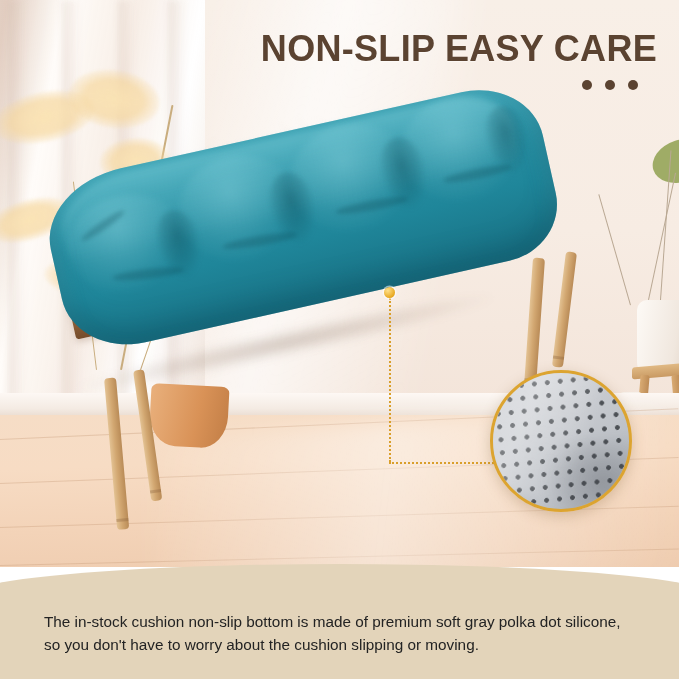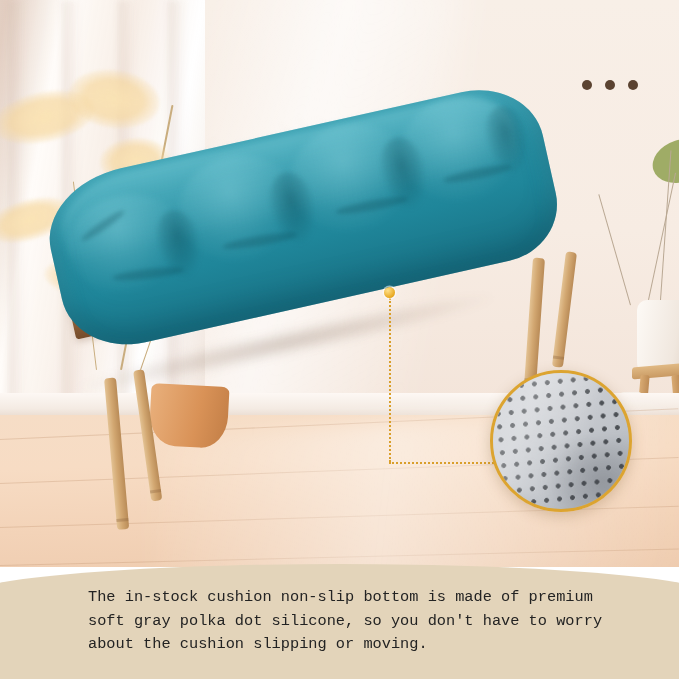--- a/index.html
+++ b/index.html
@@ -253,22 +253,21 @@
     background:#fff;
   }
   .caption-panel {
     position:absolute; left:-6%; bottom:-30px; width:112%; height:145px;
     background:#e3d4ba;
     border-radius:50% 50% 0 0 / 34px 34px 0 0;
   }
   .caption-text {
     position:absolute; left:44px; right:44px; bottom:22px;
     font-size:15.3px; line-height:1.55; color:#232323;
-    font-family:Liberation Mono, monospace;
-    margin-left:44px;
+    font-family:Liberation Sans, sans-serif;
   }
 </style>
 </head>
 <body>
 
 <div id="stage">
 
   <div class="scene">
 
     <div class="wall"></div>
@@ -357,20 +356,21 @@
     <div class="leader-h" style="left:389px; top:462px; width:172px;"></div>
     <div class="pin" style="left:384px; top:287px;"></div>
 
     <div class="magnifier" style="left:490px; top:370px; width:142px; height:142px;">
       <div class="dots-grid"></div>
       <div class="mag-sheen"></div>
       <div class="mag-dark"></div>
     </div>
   </div>
 
+  <div class="headline">NON-SLIP EASY CARE</div>
   <div class="dots-row">
     <i></i>
     <i></i>
     <i></i>
   </div>
 
   <div class="caption-wrap">
     <div class="caption-panel"></div>
     <div class="caption-text">The in-stock cushion non-slip bottom is made of premium soft gray polka dot silicone, so you don't have to worry about the cushion slipping or moving.</div>
   </div>

